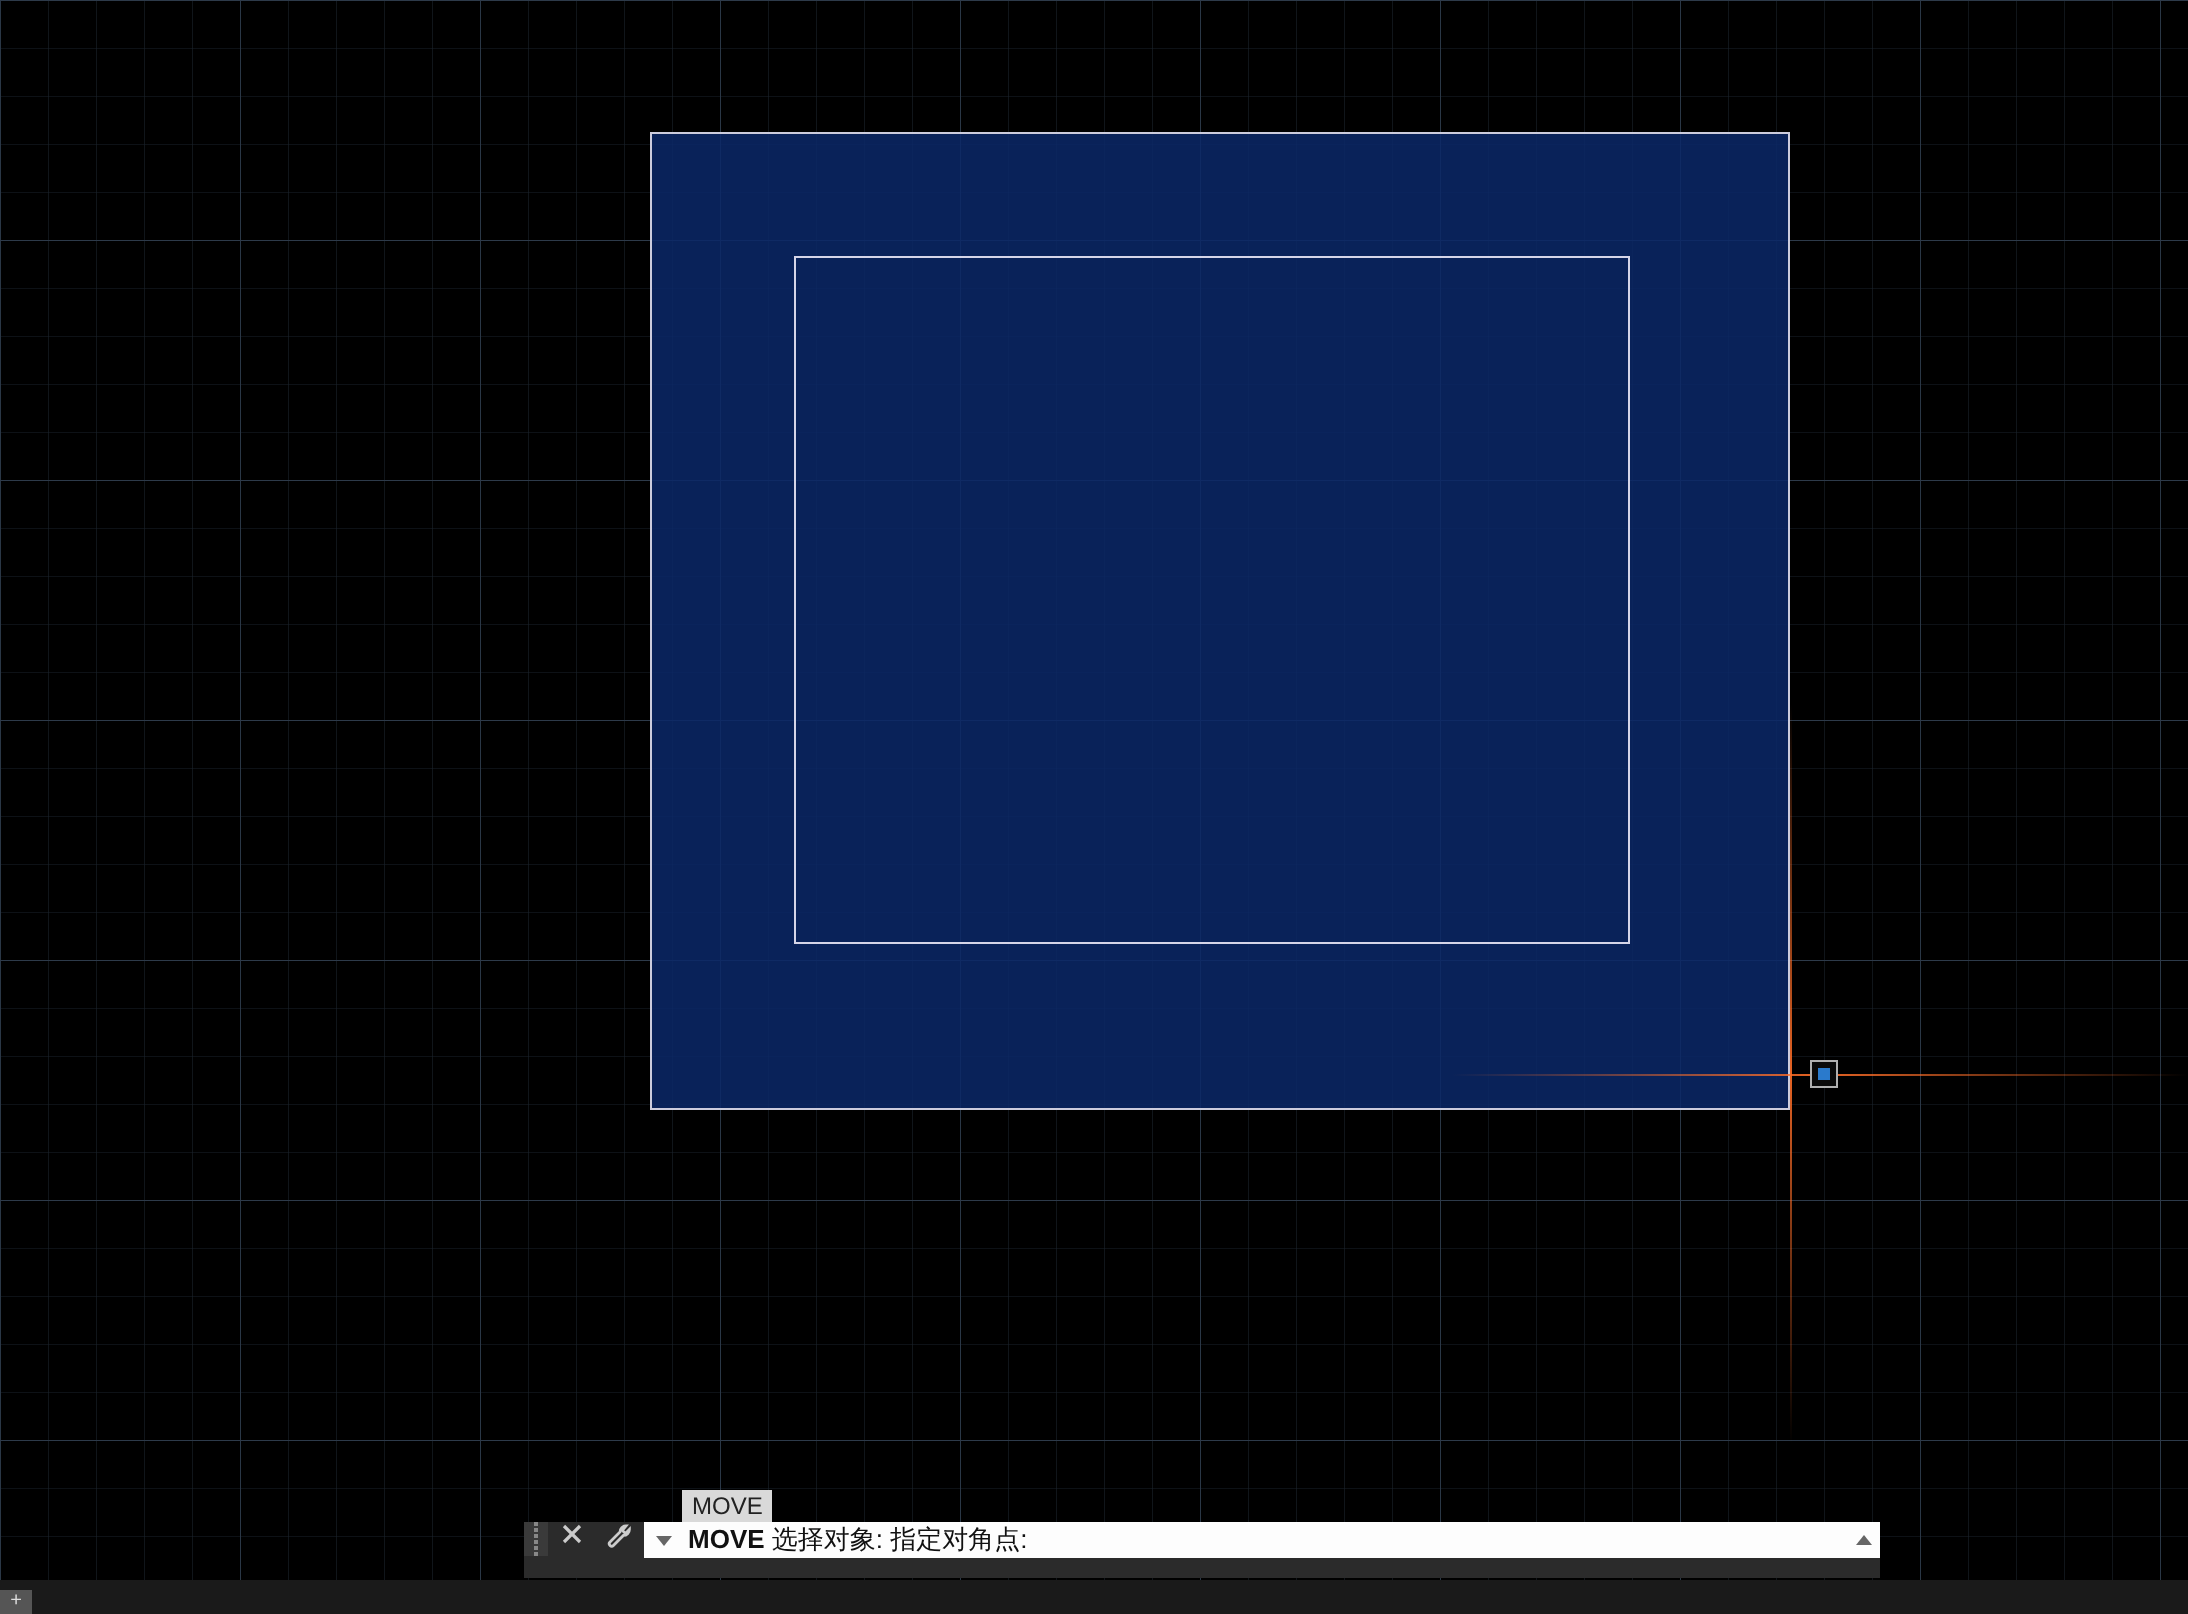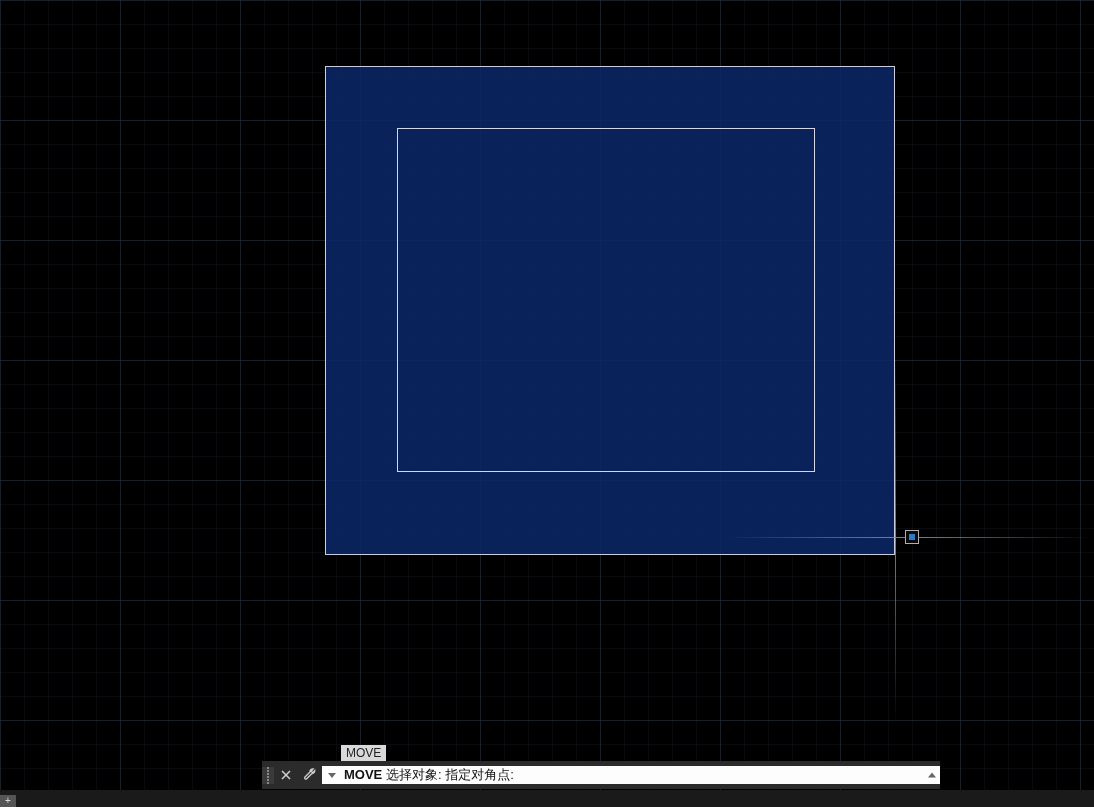--- a/index.html
+++ b/index.html
@@ -64,21 +64,21 @@
     padding: 1px 5px;
     font-family: Arial, sans-serif;
   }
 
   
   .cmdbar {
     position: absolute;
     left: 262px; top: 761px;
     width: 678px; height: 28px;
     display: flex;
-    align-items: center;
+    align-items: flex-start;
     background: #2b2b2b;
   }
   .cmdbar .handle {
     width: 12px;
     background: #3a3a3a;
     display:flex; flex-direction:column; justify-content:center; align-items:center;
     gap:1px;
   }
   .cmdbar .handle span {
     width: 2px; height: 2px; background:#888;

